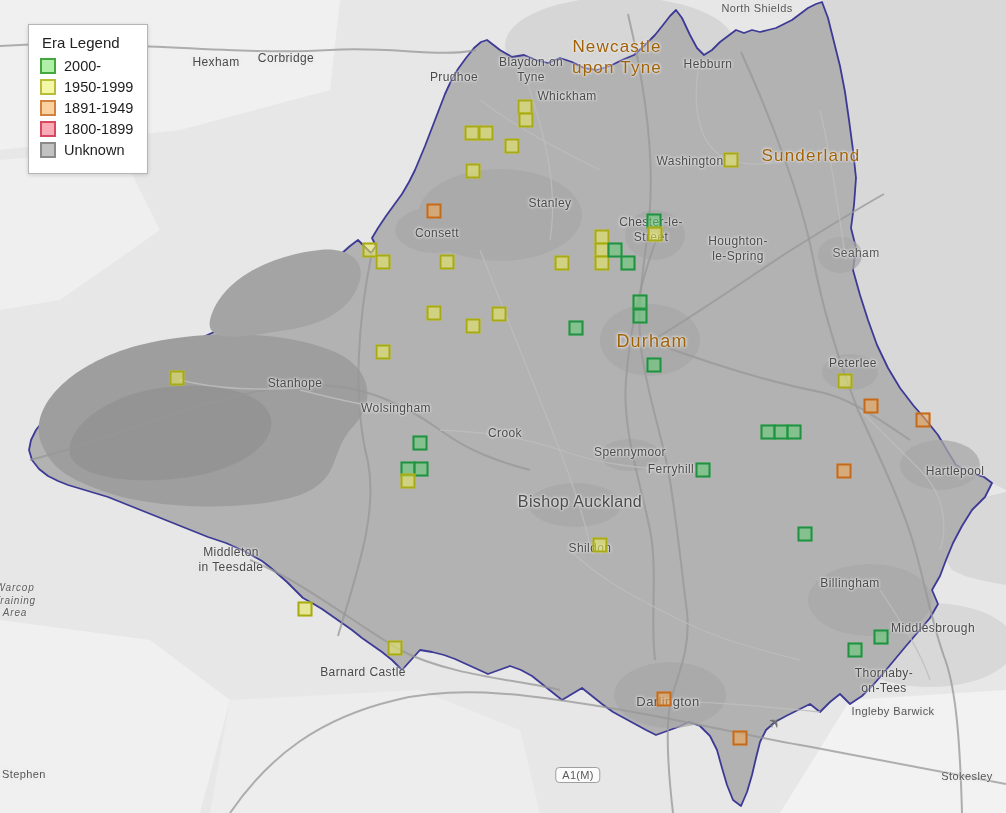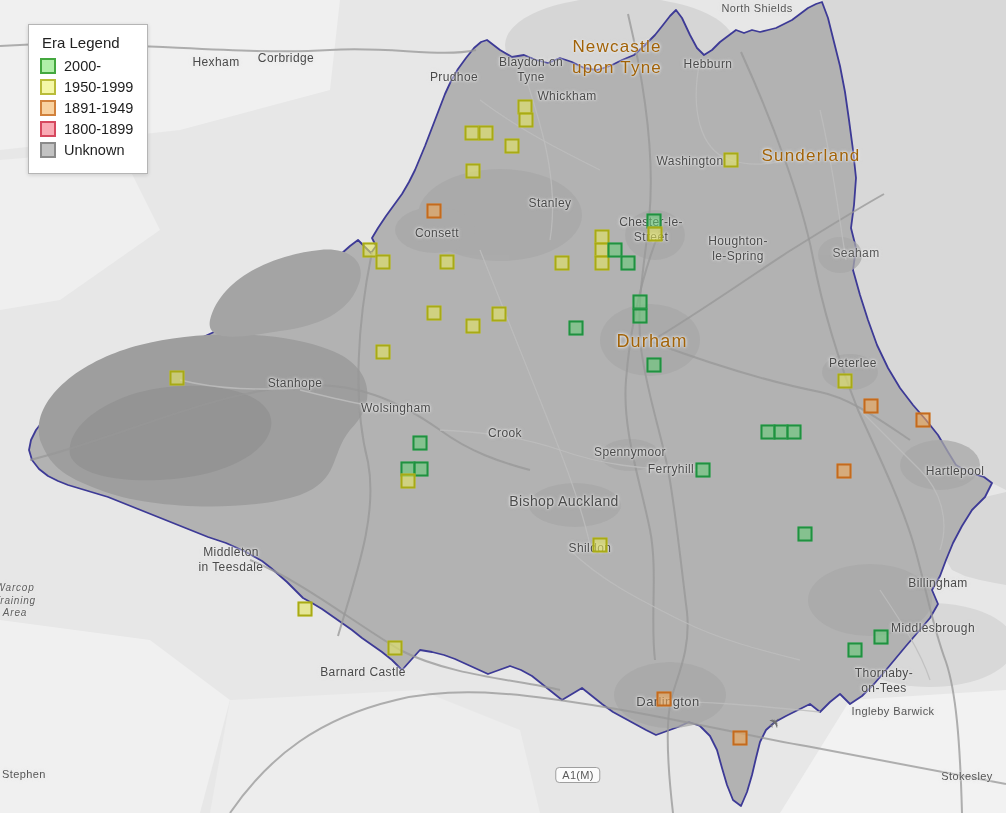--- a/index.html
+++ b/index.html
@@ -165,39 +165,39 @@
       </div>
       <div class="map-label town" style="left: 505px; top: 433px; font-size: 12px;">
         <div>Crook</div>
       </div>
       <div class="map-label town" style="left: 630px; top: 452px; font-size: 12px;">
         <div>Spennymoor</div>
       </div>
       <div class="map-label town" style="left: 671px; top: 469px; font-size: 12px;">
         <div>Ferryhill</div>
       </div>
-      <div class="map-label town" style="left: 564px; top: 502px; font-size: 14px;">
+      <div class="map-label town" style="left: 580px; top: 502px; font-size: 16px;">
         <div>Bishop Auckland</div>
       </div>
       <div class="map-label town" style="left: 590px; top: 548px; font-size: 12px;">
         <div>Shildon</div>
       </div>
       <div class="map-label town" style="left: 231px; top: 560px; font-size: 12px;">
         <div>Middleton</div>
         <div>in Teesdale</div>
       </div>
       <div class="map-label area" style="left: 15px; top: 601px; font-size: 10px;">
         <div>Warcop</div>
         <div>Training</div>
         <div>Area</div>
       </div>
       <div class="map-label town" style="left: 363px; top: 672px; font-size: 12px;">
         <div>Barnard Castle</div>
       </div>
-      <div class="map-label town" style="left: 938px; top: 583px; font-size: 12px;">
+      <div class="map-label town" style="left: 850px; top: 583px; font-size: 12px;">
         <div>Billingham</div>
       </div>
       <div class="map-label town" style="left: 933px; top: 628px; font-size: 12px;">
         <div>Middlesbrough</div>
       </div>
       <div class="map-label town" style="left: 884px; top: 681px; font-size: 12px;">
         <div>Thornaby-</div>
         <div>on-Tees</div>
       </div>
       <div class="map-label small" style="left: 893px; top: 712px; font-size: 11px;">

